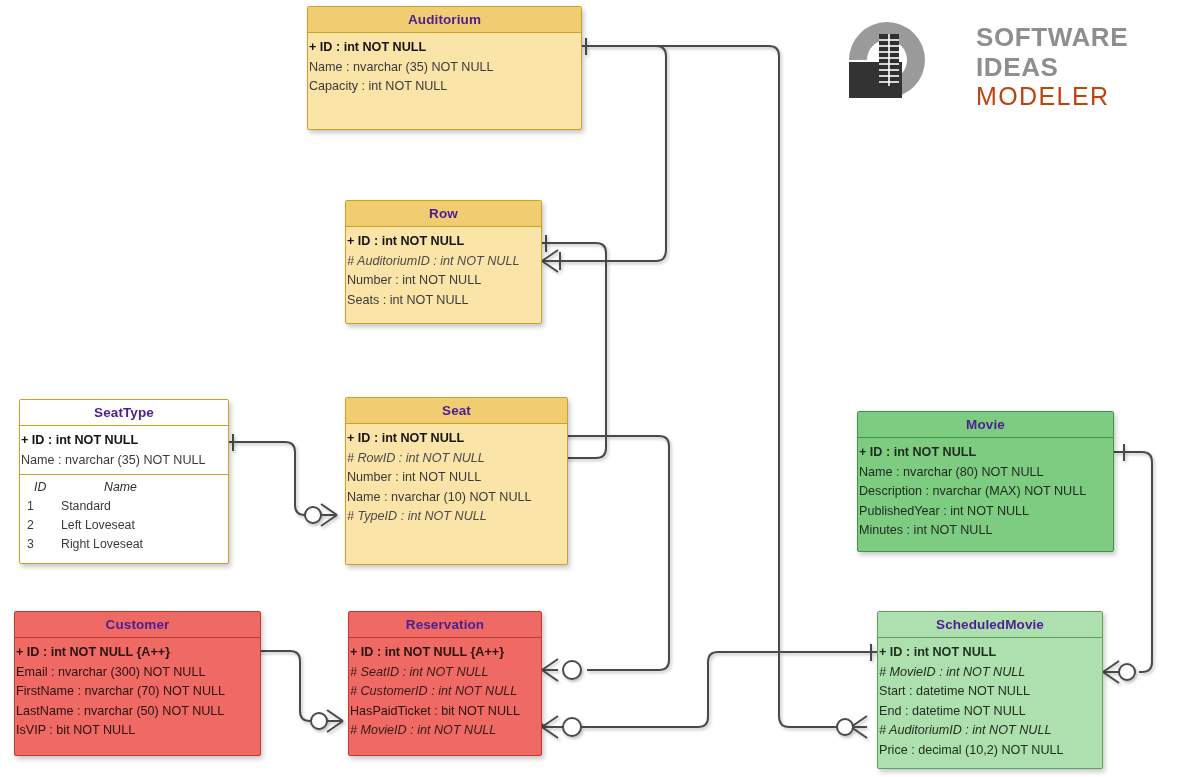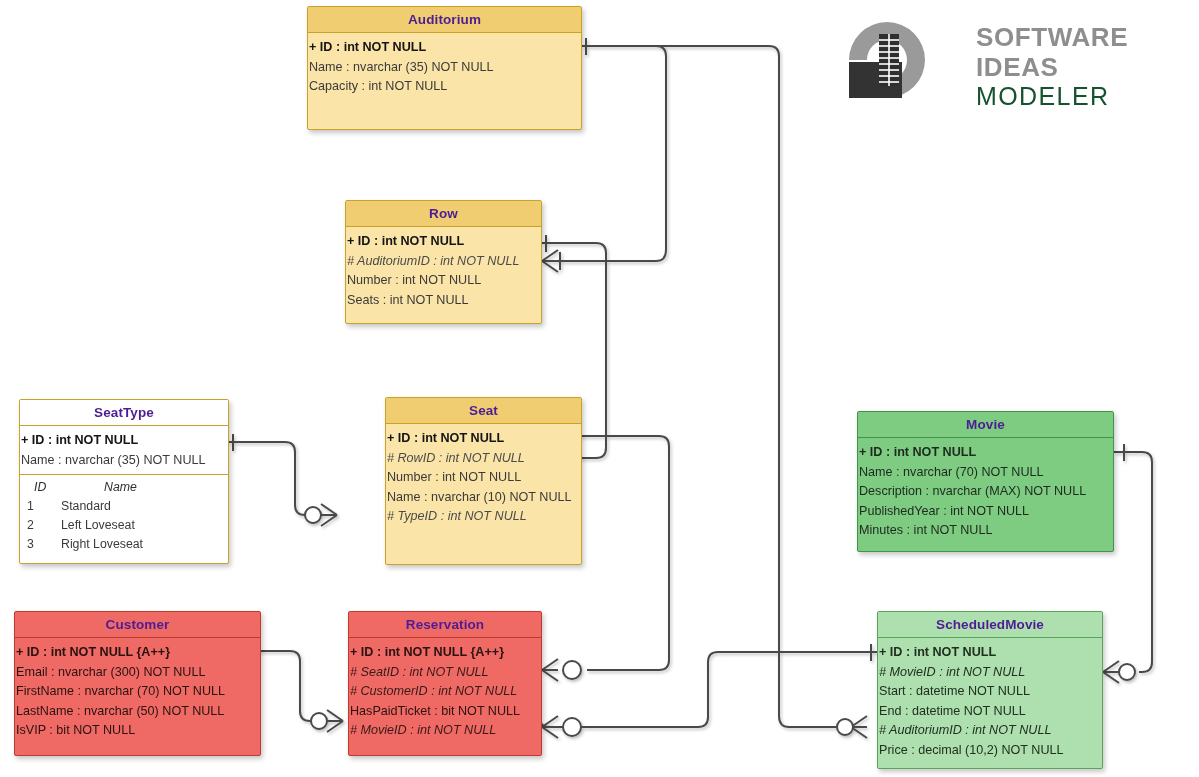--- a/index.html
+++ b/index.html
@@ -57,21 +57,21 @@
   .datatable .drow.dhdr{font-style:italic;color:#2f2f2f;}
   .datatable .dc1{width:34px;display:inline-block;}
   .datatable .dc2{display:inline-block;}
   .datatable .drow.dhdr .dc1{padding-left:7px;}
   .datatable .drow.dhdr .dc2{padding-left:36px;}
 
   
   #logo{position:absolute;left:846px;top:20px;width:340px;height:80px;}
   #logo .ltext{position:absolute;left:130px;top:2px;}
   #logo .l1{font-size:26px;font-weight:bold;color:#8e8e8e;letter-spacing:.6px;line-height:30px;}
-  #logo .l2{font-size:25px;color:#14532d;letter-spacing:1.4px;line-height:29px;}
+  #logo .l2{font-size:25px;color:#c2410c;letter-spacing:1.4px;line-height:29px;}
 </style>
 </head>
 <body>
 
 <div id="canvas">
 
   <svg class="links" viewBox="0 0 1199 777" width="1199" height="777">
     <defs>
       <filter id="softshadow" x="-40%" y="-40%" width="190%" height="190%">
         <feDropShadow dx="1.5" dy="2" stdDeviation="1.6" flood-color="#000" flood-opacity="0.25"></feDropShadow>
@@ -185,21 +185,21 @@
       </div>
       <div class="entity c-gold" style="left: 345px; top: 200px; width: 197px; height: 124px;">
         <div class="ehead">Row</div>
         <div class="ebody">
           <div class="attr pk">+ ID : int NOT NULL</div>
           <div class="attr fk"># AuditoriumID : int NOT NULL</div>
           <div class="attr ">Number : int NOT NULL</div>
           <div class="attr ">Seats : int NOT NULL</div>
         </div>
       </div>
-      <div class="entity c-gold" style="left: 345px; top: 397px; width: 197px; height: 168px; margin-left: 40px;">
+      <div class="entity c-gold" style="left: 345px; top: 397px; width: 223px; height: 168px;">
         <div class="ehead">Seat</div>
         <div class="ebody">
           <div class="attr pk">+ ID : int NOT NULL</div>
           <div class="attr fk"># RowID : int NOT NULL</div>
           <div class="attr ">Number : int NOT NULL</div>
           <div class="attr ">Name : nvarchar (10)  NOT NULL</div>
           <div class="attr fk"># TypeID : int NOT NULL</div>
         </div>
       </div>
       <div class="entity c-white" style="left: 19px; top: 399px; width: 210px; height: 165px;">
@@ -244,21 +244,21 @@
           <div class="attr fk"># SeatID : int NOT NULL</div>
           <div class="attr fk"># CustomerID : int NOT NULL</div>
           <div class="attr ">HasPaidTicket : bit NOT NULL</div>
           <div class="attr fk"># MovieID : int NOT NULL</div>
         </div>
       </div>
       <div class="entity c-green" style="left: 857px; top: 411px; width: 257px; height: 141px;">
         <div class="ehead">Movie</div>
         <div class="ebody">
           <div class="attr pk">+ ID : int NOT NULL</div>
-          <div class="attr ">Name : nvarchar (70)  NOT NULL</div>
+          <div class="attr ">Name : nvarchar (80)  NOT NULL</div>
           <div class="attr ">Description : nvarchar (MAX)  NOT NULL</div>
           <div class="attr ">PublishedYear : int NOT NULL</div>
           <div class="attr ">Minutes : int NOT NULL</div>
         </div>
       </div>
       <div class="entity c-greenlight" style="left: 877px; top: 611px; width: 226px; height: 158px;">
         <div class="ehead">ScheduledMovie</div>
         <div class="ebody">
           <div class="attr pk">+ ID : int NOT NULL</div>
           <div class="attr fk"># MovieID : int NOT NULL</div>

